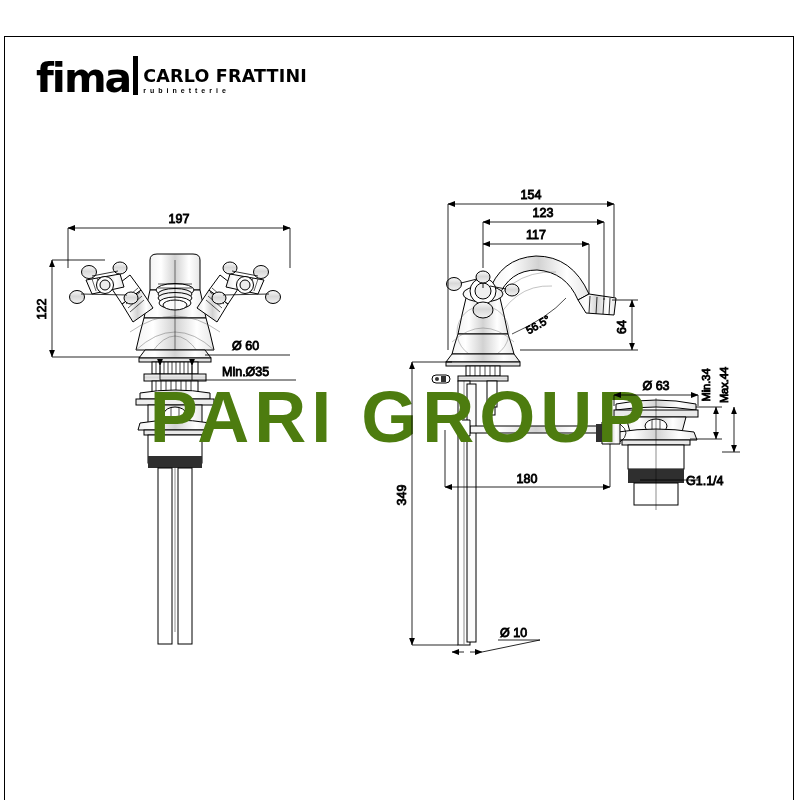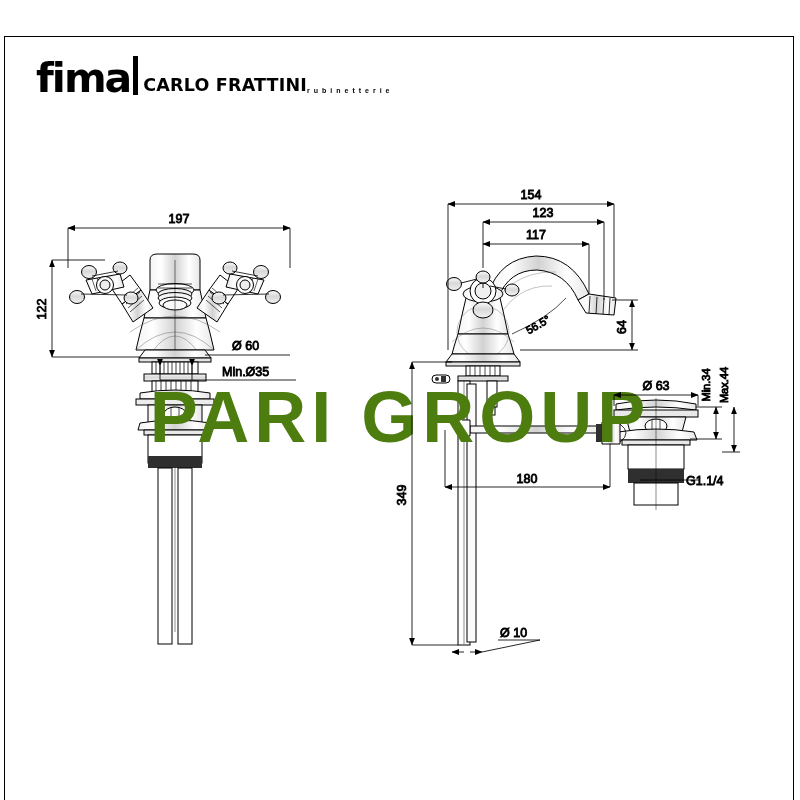--- a/index.html
+++ b/index.html
@@ -8,21 +8,21 @@
   #sheet{position:absolute;inset:0;width:660px;height:800px;margin-top:32px;}
 
   .frame{position:absolute;left:4px;top:4px;width:790px;height:790px;
          border:1.4px solid #000;box-sizing:border-box;}
 
   
   .logo-wrap{position:absolute;left:36px;top:24px;display:flex;align-items:flex-end;}
   .logo-fima{font-size:41px;font-weight:700;letter-spacing:-2.0px;line-height:.82;
              font-family:"DejaVu Sans",sans-serif;}
   .logo-bar{width:5px;height:39px;background:#000;margin:0 5px 1px 3px;}
-  .logo-right{display:flex;flex-direction:row;justify-content:flex-end;padding-bottom:2px;align-items:flex-end;}
+  .logo-right{display:flex;flex-direction:column;justify-content:flex-end;padding-bottom:2px;}
   .logo-carlo{font-size:17.5px;font-weight:700;letter-spacing:.2px;line-height:1;
               font-family:"DejaVu Sans",sans-serif;}
   .logo-rub{font-size:7px;font-weight:700;letter-spacing:4.0px;line-height:1;margin-top:2px;}
 
   .codebox{position:absolute;left:602px;top:26px;width:168px;height:30px;
            border:1.3px solid #000;box-sizing:border-box;
            display:flex;align-items:center;justify-content:center;}
   .codebox span{font-size:19px;letter-spacing:.5px;}
 
   

